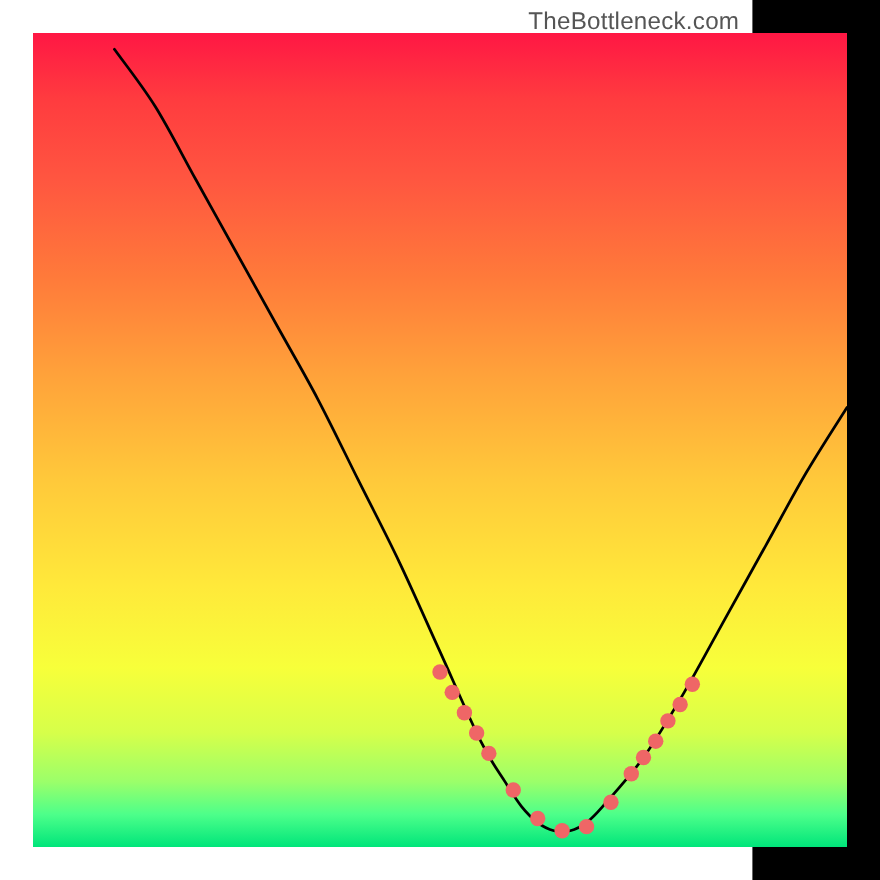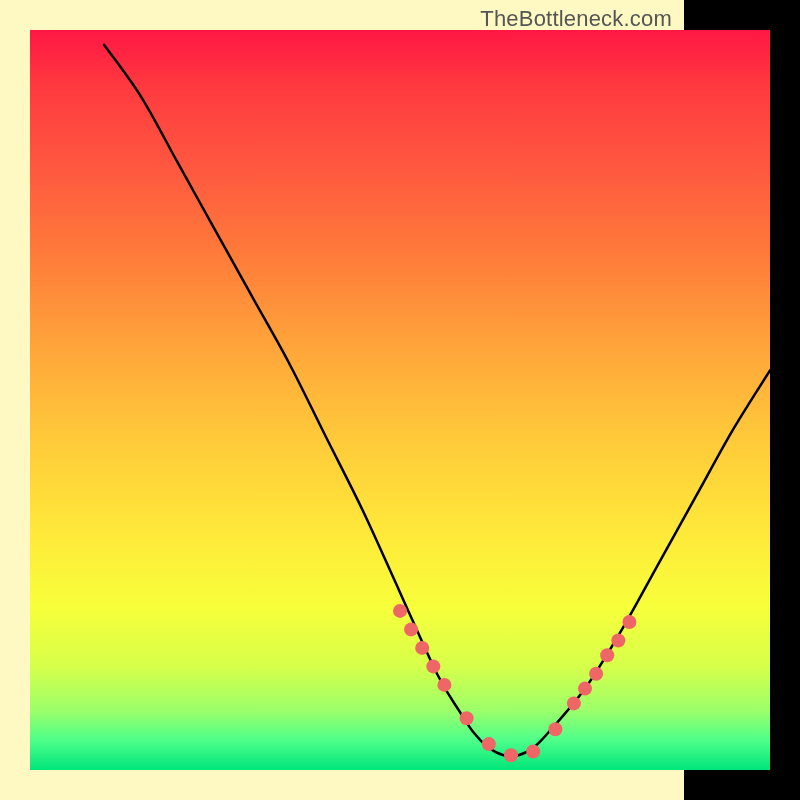--- a/index.html
+++ b/index.html
@@ -10,21 +10,21 @@
     background: #000;
     overflow: hidden;
     font-family: Arial, Helvetica, sans-serif;
   }
   .frame {
     position: absolute;
     top: 0;
     left: 0;
     width: 684px;
     height: 800px;
-    background: #fef9c3;
+    background: #ffffff;
   }
   .watermark {
     position: absolute;
     top: 6px;
     right: 12px;
     color: #555;
     font-size: 22px;
     font-weight: 500;
     letter-spacing: 0.2px;
     user-select: none;

